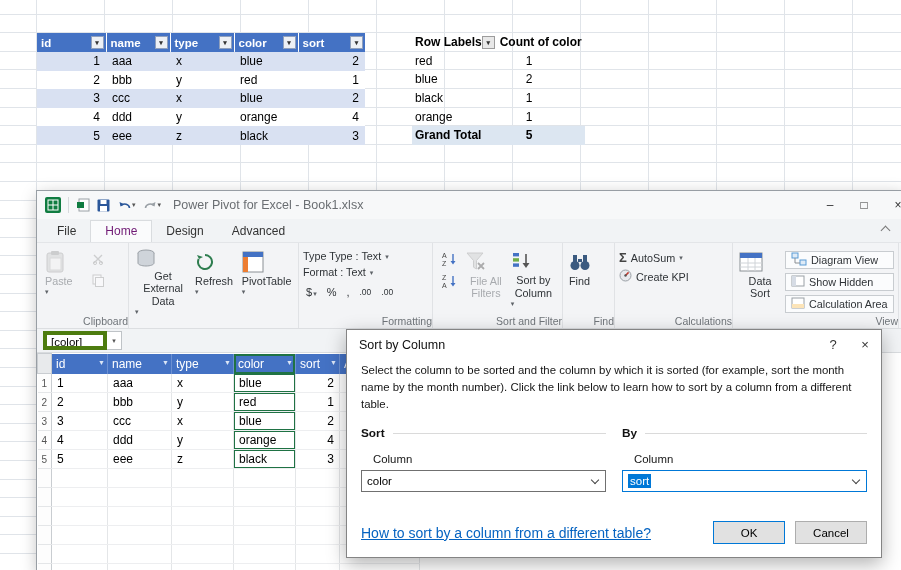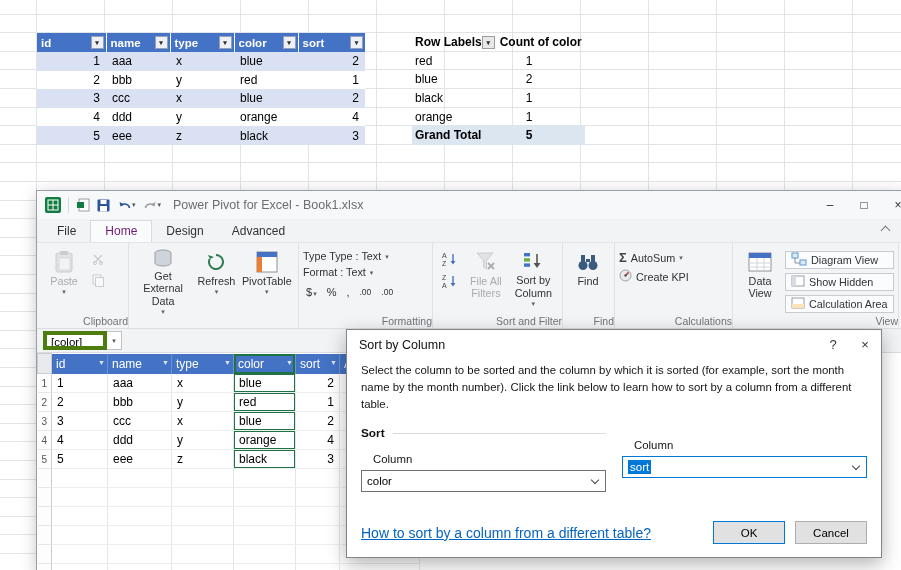--- a/index.html
+++ b/index.html
@@ -41,21 +41,21 @@
 .tabstrip{height:24px;display:flex;align-items:flex-end;background:#F1F3F5;border-bottom:1px solid #E3E5E8;padding-left:6px;position:relative}
 .rtab{padding:3px 14px 4px;font-size:12px;color:#333}
 .rtab.active{background:#FAFBFC;border:1px solid #D9DCDF;border-bottom:none;color:#701a75}
 .collapse{position:absolute;right:12px;bottom:8px;width:7px;height:7px;border-left:1.5px solid #777;border-top:1.5px solid #777;transform:rotate(45deg)}
 
 .ribbon{height:86px;background:#F3F4F6;display:flex;align-items:stretch;border-bottom:1px solid #DCDEE1;padding-left:2px;overflow:hidden}
 .rgroup{position:relative;border-right:1px solid #E0E2E5;padding:3px 4px 15px;flex:none}
 .glabel{position:absolute;bottom:1px;left:0;right:0;text-align:right;font-size:10.5px;color:#70757A;white-space:nowrap}
 .rbody{display:flex;height:66px;align-items:flex-start}
 .rbody.col{flex-direction:column;gap:4px;padding-top:4px}
-.bigbtn{display:flex;flex-direction:column;align-items:center;text-align:center;font-size:10.8px;color:#2F3337;padding:2px 2px;line-height:1.15;height:64px}
+.bigbtn{display:flex;flex-direction:column;align-items:flex-start;text-align:center;font-size:10.8px;color:#2F3337;padding:2px 2px;line-height:1.15;height:64px}
 .bigbtn .ric{height:27px;display:flex;align-items:center}
 .dd{font-size:7px;color:#5F6368;margin-top:1px}
 .disabled{color:#A8ABAF}
 .disabled svg{opacity:.45;filter:grayscale(1)}
 .minicol{display:flex;flex-direction:column;gap:7px;padding:5px 3px}
 .mini{width:20px;height:15px;display:flex;align-items:center;justify-content:center}
 .srow{display:flex;align-items:center;gap:4px;font-size:10.8px;color:#2F3337;white-space:nowrap}
 .irow{display:flex;align-items:center;gap:4px;margin-top:3px}
 .fmtbtn{font-size:11px;padding:1px 3px;display:inline-flex;align-items:baseline;gap:1px;color:#2F3337}
 .fmtbtn.dec{font-size:8.5px}
@@ -431,21 +431,21 @@
       <div class="rgroup" style="width:166px">
         <div class="rbody">
           <div class="bigbtn" style="width:46px">
             <span class="ric">
                 <svg width="24" height="22">
                   <rect x="1" y="2" width="22" height="18" fill="#fff" stroke="#8A8F94"></rect>
                   <rect x="1" y="2" width="22" height="5" fill="#4472C4"></rect>
                   <path d="M1 12h22M1 16h22M9 7v13M16 7v13" stroke="#D0D4D8"></path>
                 </svg>
               </span>
-            <span>Data View</span>
+            <span>Data Sort</span>
           </div>
           <div class="minicol wide">
             <span class="srow vbtn">
                 <span><svg width="16" height="14">
                     <rect x="1" y="1" width="6" height="5" fill="#DEEBF7" stroke="#5B9BD5"></rect>
                     <rect x="9" y="8" width="6" height="5" fill="#DEEBF7" stroke="#5B9BD5"></rect>
                     <path d="M4 6v5h5" stroke="#8A8F94" fill="none"></path>
                   </svg></span>
                 <span>Diagram View</span>
               </span>
@@ -616,20 +616,24 @@
           </div>
         <div class="flabel">Column</div>
         <div class="combo">
           <span class="ctext">color</span>
           <span class="carr">
               <span class="cv"></span>
             </span>
         </div>
       </div>
       <div class="dgroup">
+        <div class="ghead">
+            <span class="gl">By</span>
+            <span class="gline"></span>
+          </div>
         <div class="flabel">Column</div>
         <div class="combo focus">
           <span class="ctext">sort</span>
           <span class="carr">
               <span class="cv"></span>
             </span>
         </div>
       </div>
     </div>
     <div class="dfoot">

